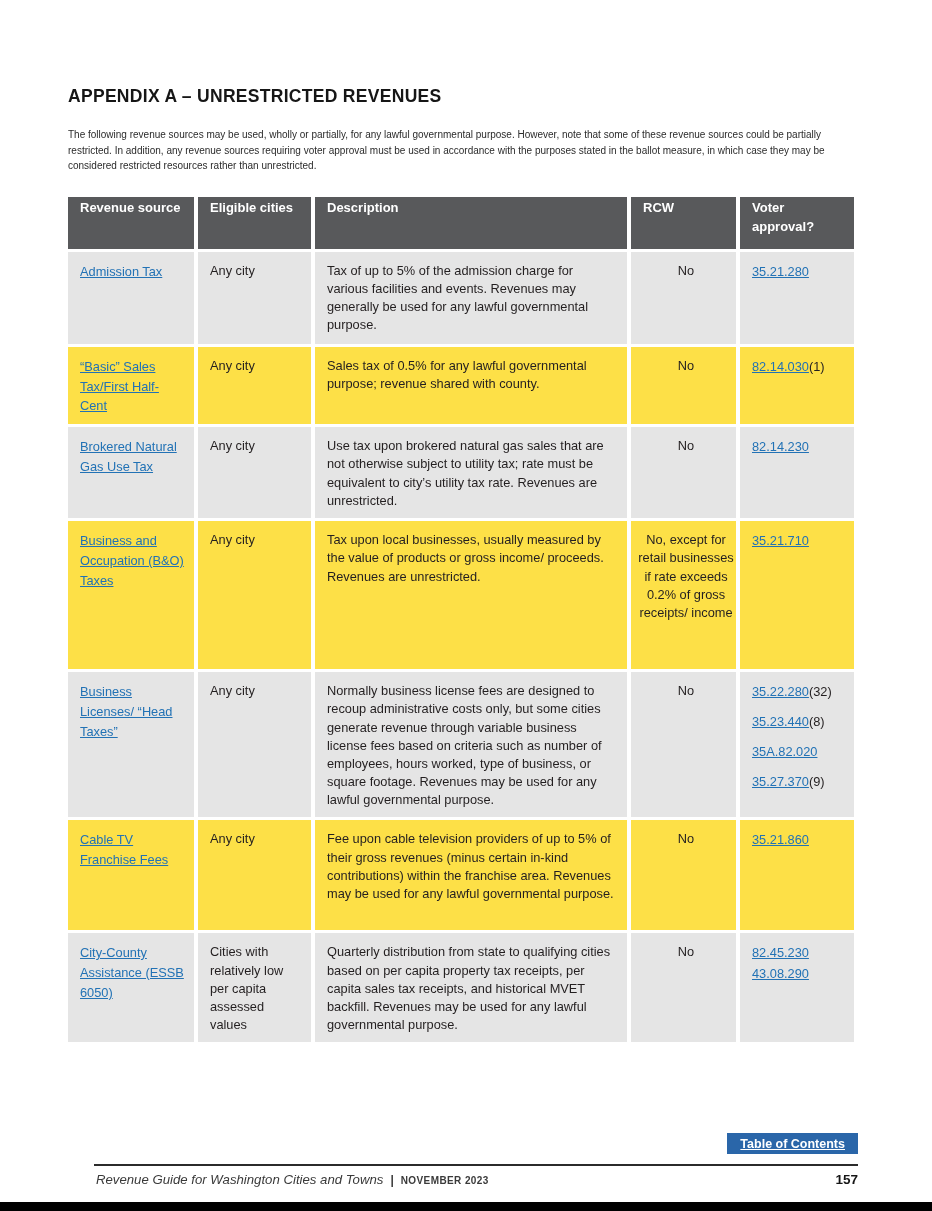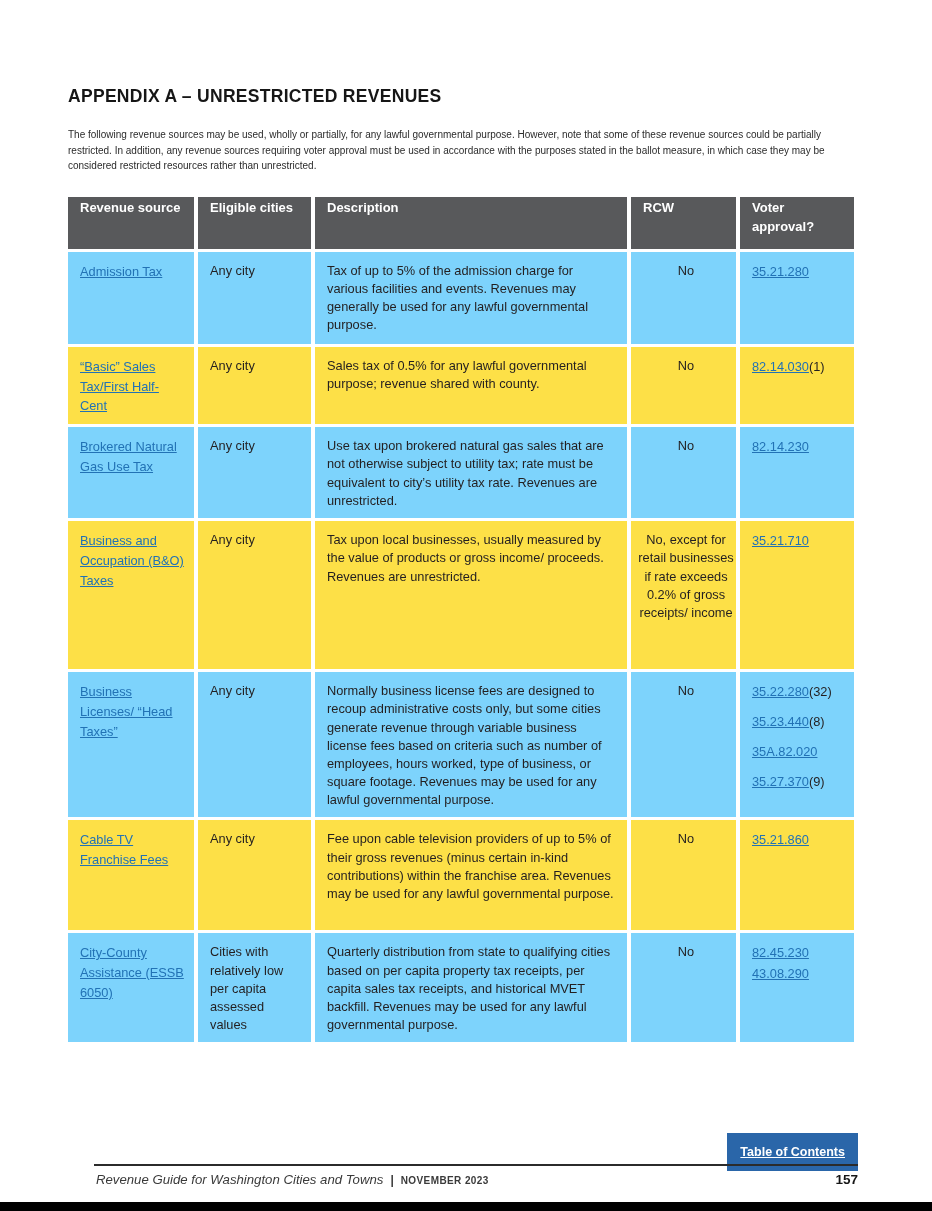--- a/index.html
+++ b/index.html
@@ -33,21 +33,21 @@
   }
   .cell {
     padding: 10px 10px 8px 12px;
     font-size: 12.8px; line-height: 1.42;
   }
   .thead .cell {
     background: #58595b; color: #ffffff; font-weight: bold;
     font-size: 13px; line-height: 1.5; padding-top: 1px;
   }
   .thead { min-height: 52px; }
-  .row-odd  .cell { background: #7dd3fc; }
+  .row-odd  .cell { background: #e5e5e5; }
   .row-even .cell { background: #fde047; }
 
   .r1 { min-height: 92px; }
   .r2 { min-height: 76px; }
   .r3 { min-height: 91px; }
   .r4 { min-height: 148px; }
   .r5 { min-height: 141px; }
   .r6 { min-height: 110px; }
   .r7 { min-height: 108px; }
 
@@ -56,21 +56,21 @@
     line-height: 1.55;
   }
   .cell.voter { text-align: center; padding-left: 5px; padding-right: 0; }
   .rcw-entry { margin-bottom: 10px; white-space: nowrap; }
   .rcw-tight .rcw-entry { margin-bottom: 1px; }
   .rcw-suffix { color: #231f20; }
 
   
   .toc-btn {
     position: absolute; top: 1133px; right: 74px;
-    height: 38px; padding: 0 13px;
+    height: 21px; padding: 0 13px;
     background: #2a66a9; color: #ffffff;
     display: inline-flex; align-items: center; justify-content: center;
     font-size: 12.5px; font-weight: bold; text-decoration: underline;
     cursor: pointer;
   }
   .footer-rule {
     position: absolute; left: 94px; right: 74px; top: 1164px;
     border-top: 2px solid #2b2b2b;
   }
   .footer {

